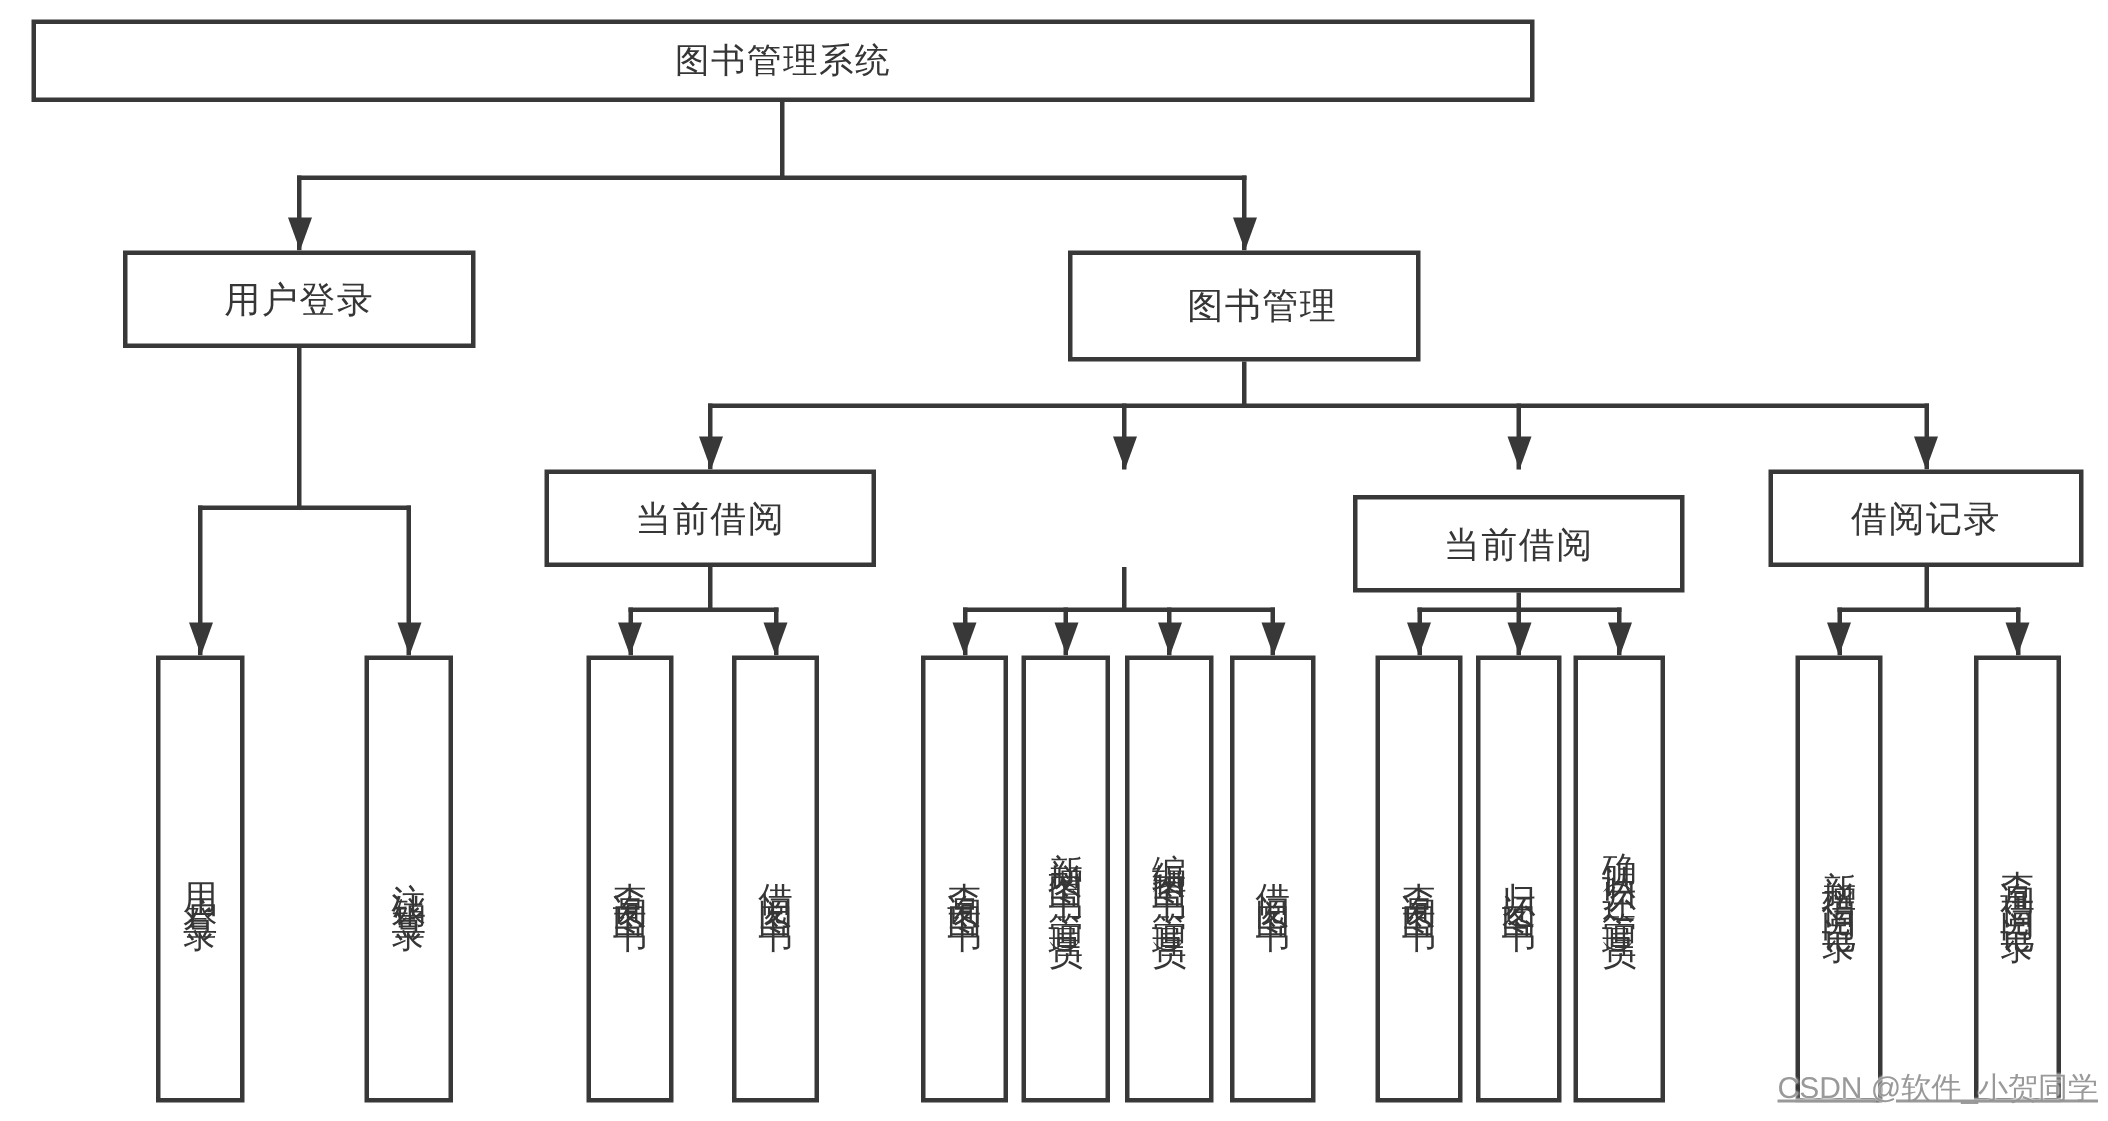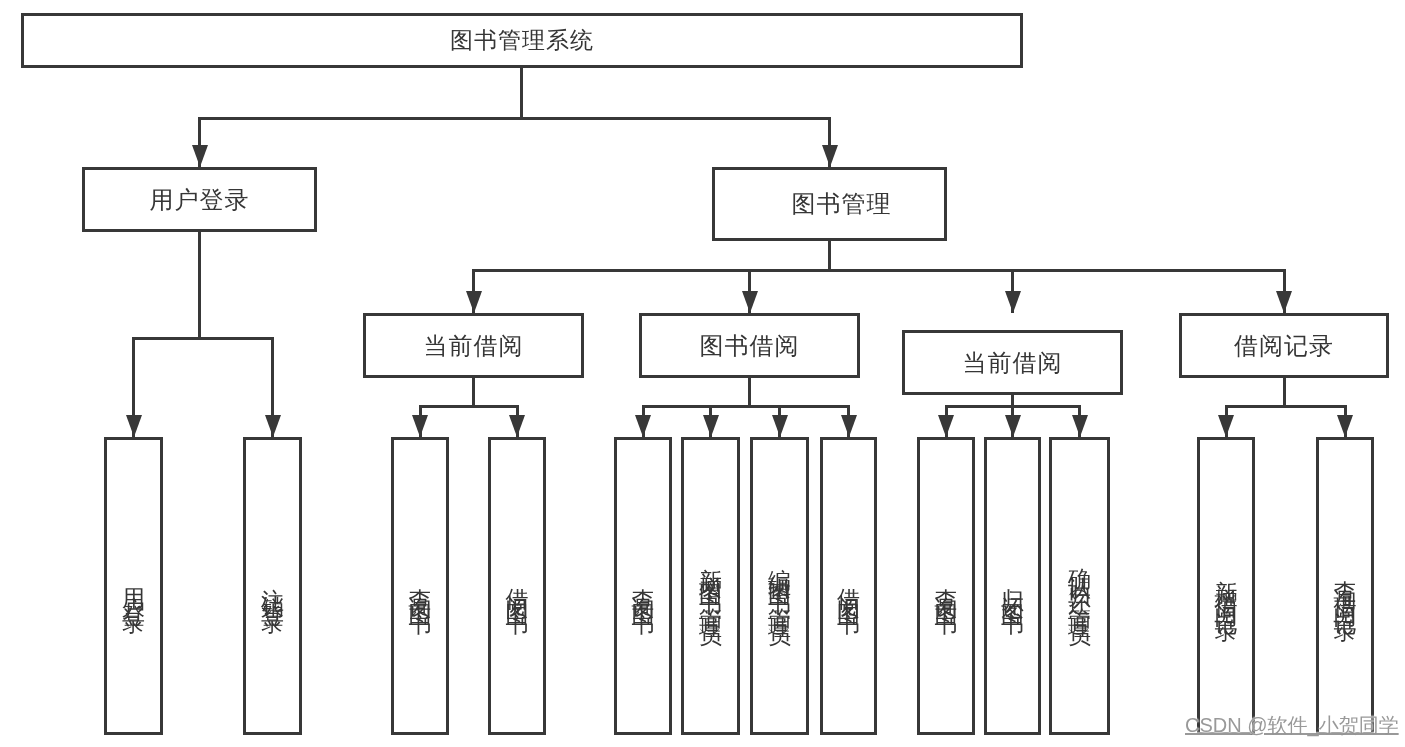--- a/index.html
+++ b/index.html
@@ -142,23 +142,20 @@
   <div class="node n-login">
     <span>用户登录</span>
   </div>
   <div class="node n-mgmt">
     <span>图书管理</span>
   </div>
 
   <div class="node n-sec1">
     <span>当前借阅</span>
   </div>
-  <div class="node n-sec2">
-    <span>图书借阅</span>
-  </div>
   <div class="node n-sec3">
     <span>当前借阅</span>
   </div>
   <div class="node n-sec4">
     <span>借阅记录</span>
   </div>
 
   <div class="node leaf lf1">
     <span>用户登录</span>
   </div>

